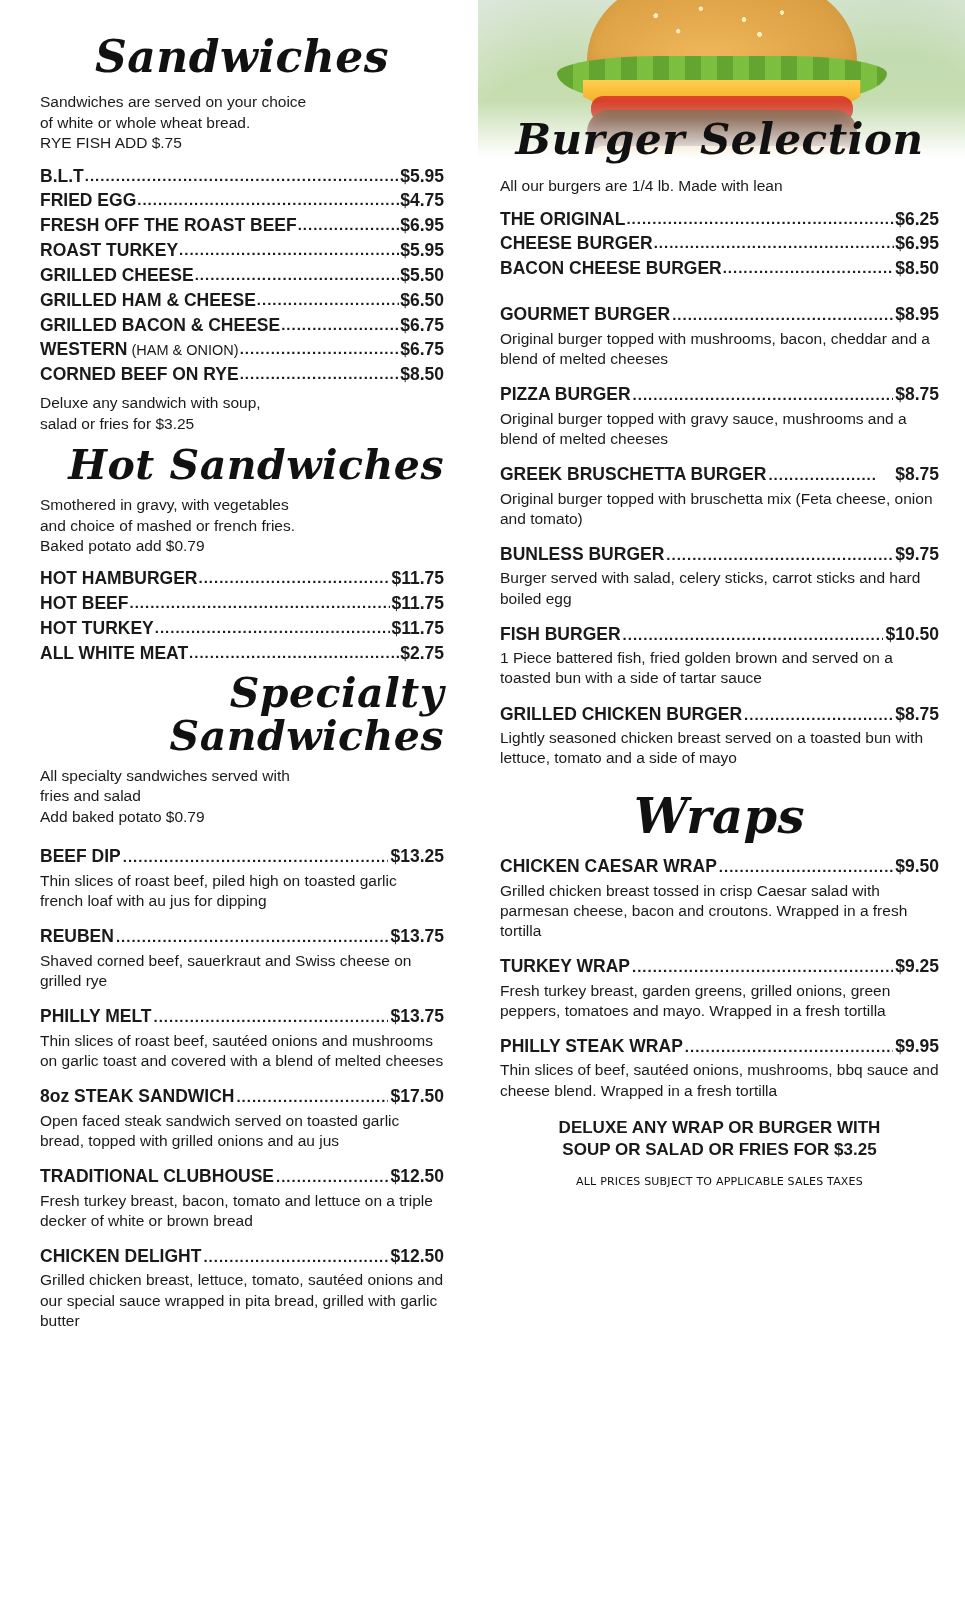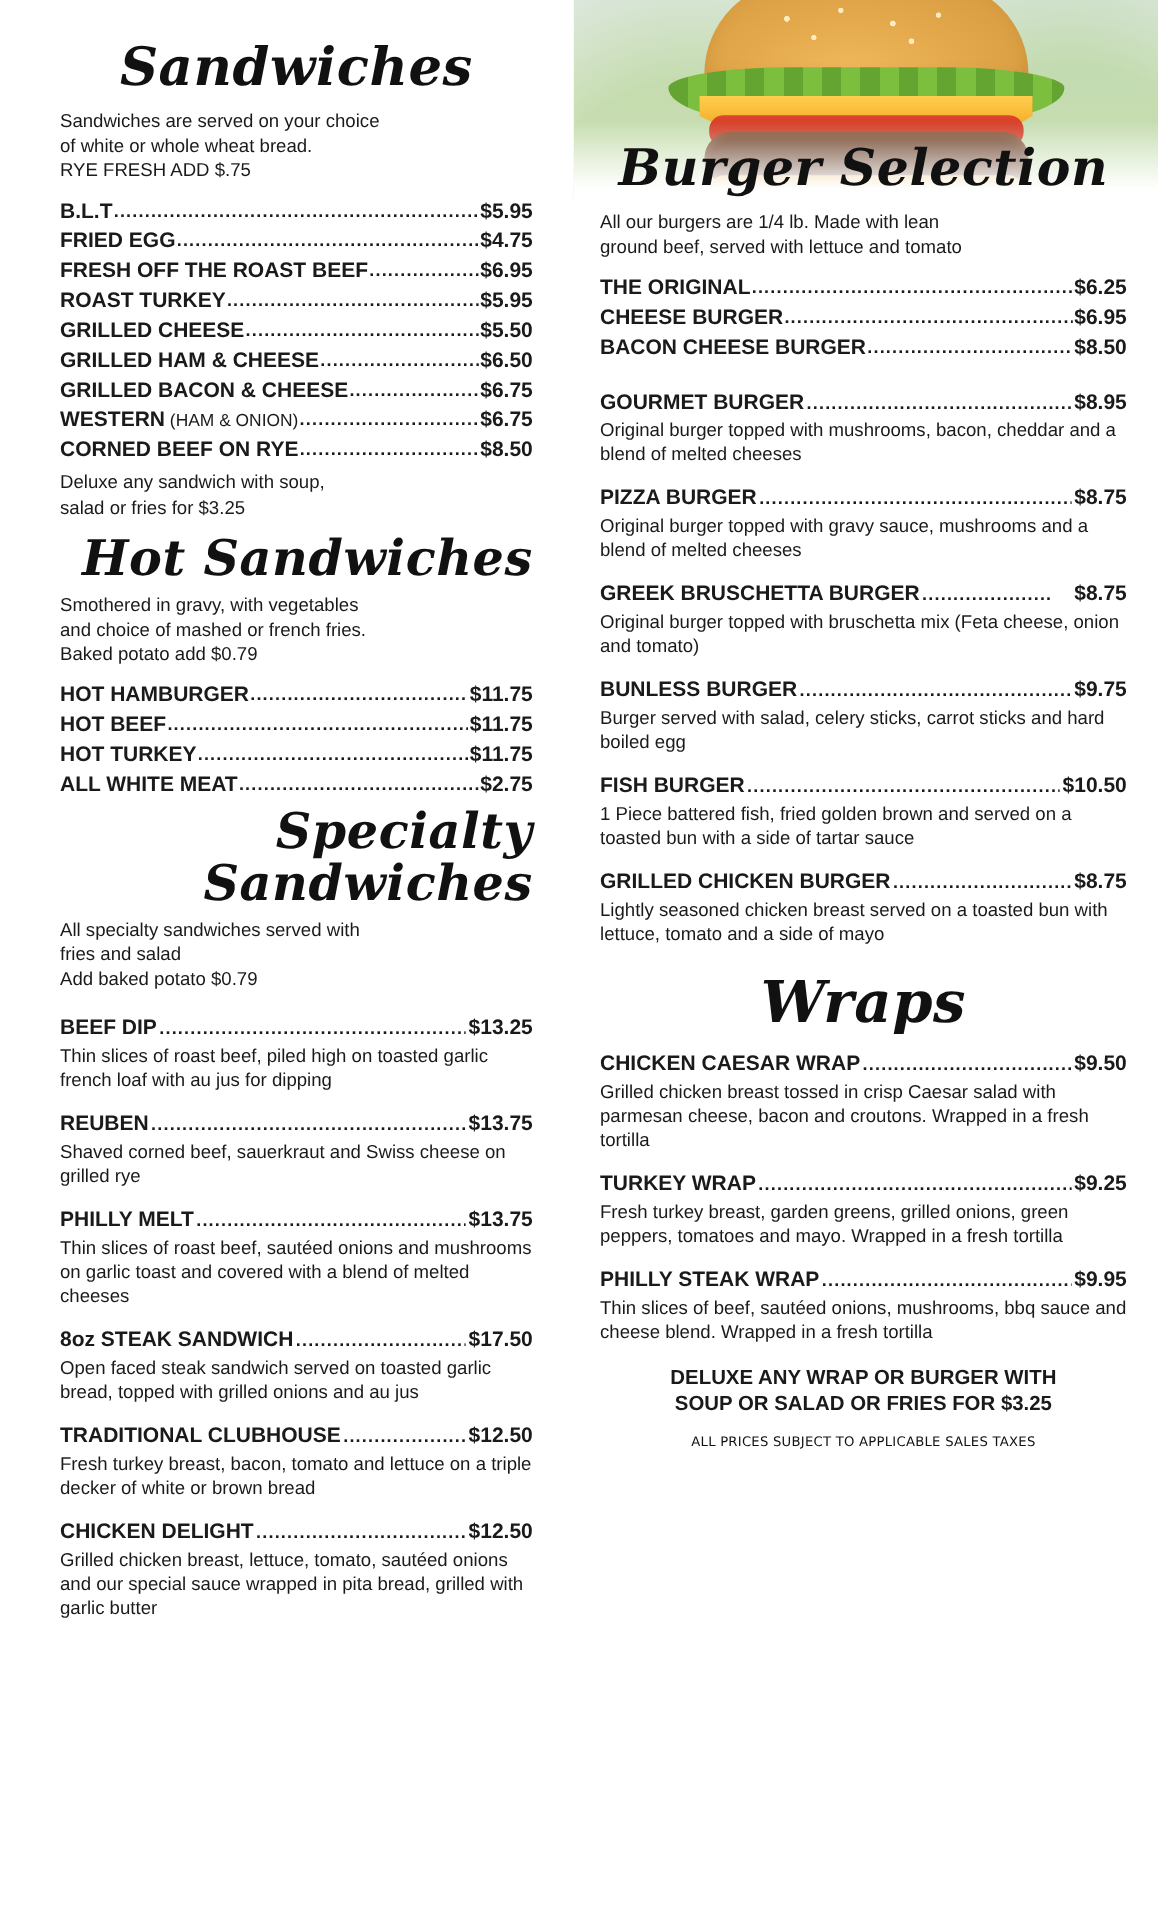--- a/index.html
+++ b/index.html
@@ -11,21 +11,21 @@
     font-family: "Liberation Sans", sans-serif;
     color: #1a1a1a;
     overflow: hidden;
     position: relative;
   }
   .page { display: flex; width: 965px; height: 1600px; }
 
   
   .col-left {
     width: 478px;
-    padding: 28px 34px 0 50px;
+    padding: 28px 34px 0 40px;
   }
   .col-right {
     width: 487px;
     position: relative;
     padding: 0 26px 0 22px;
   }
 
   
   .hero {
     position: absolute;
@@ -174,21 +174,21 @@
 
 <div class="page">
 
   <div class="col-left">
 
     <div>
       <div class="script h1">Sandwiches</div>
       <div class="blurb">
         <div>Sandwiches are served on your choice</div>
         <div>of white or whole wheat bread.</div>
-        <div class="bold-line">RYE FRESH ADD $.75</div>
+        <div class="bold-line">RYE FISH ADD $.75</div>
       </div>
       <div class="rows">
         <div class="row">
           <span class="nm"><span>B.L.T</span><span class="sub"></span></span>
           <span class="dots">.............................................................</span>
           <span class="pr">$5.95</span>
         </div>
         <div class="row">
           <span class="nm"><span>FRIED EGG</span><span class="sub"></span></span>
           <span class="dots">.............................................................</span>
@@ -346,21 +346,20 @@
       </div>
       <div class="hero-fade"></div>
     </div>
 
     <div class="right-body">
 
       <div>
         <div class="script h-burger">Burger Selection</div>
         <div class="blurb">
           <div>All our burgers are 1/4 lb. Made with lean</div>
-          <div>ground beef, served with lettuce and tomato</div>
         </div>
 
         <div class="rows">
           <div class="row">
             <span class="nm">THE ORIGINAL</span>
             <span class="dots">......................................................</span>
             <span class="pr">$6.25</span>
           </div>
           <div class="row">
             <span class="nm">CHEESE BURGER</span>

